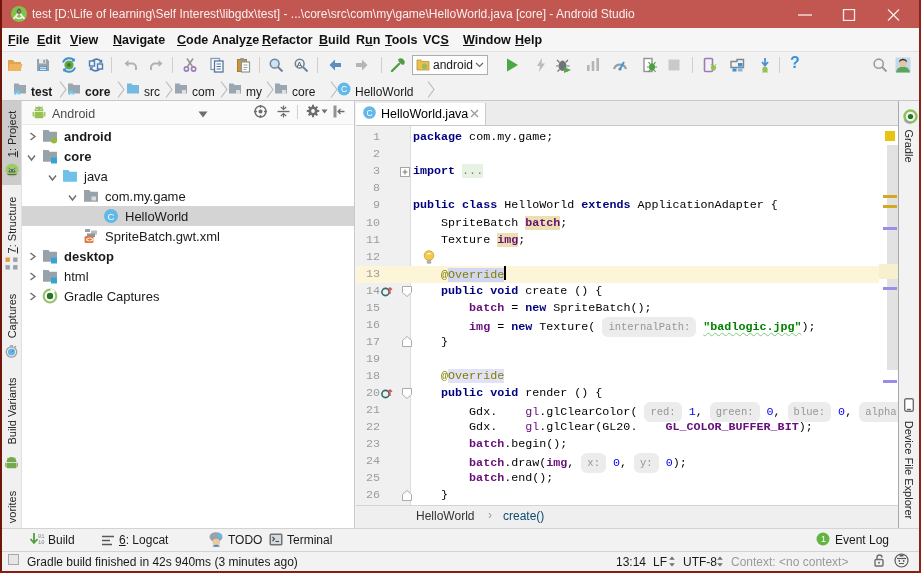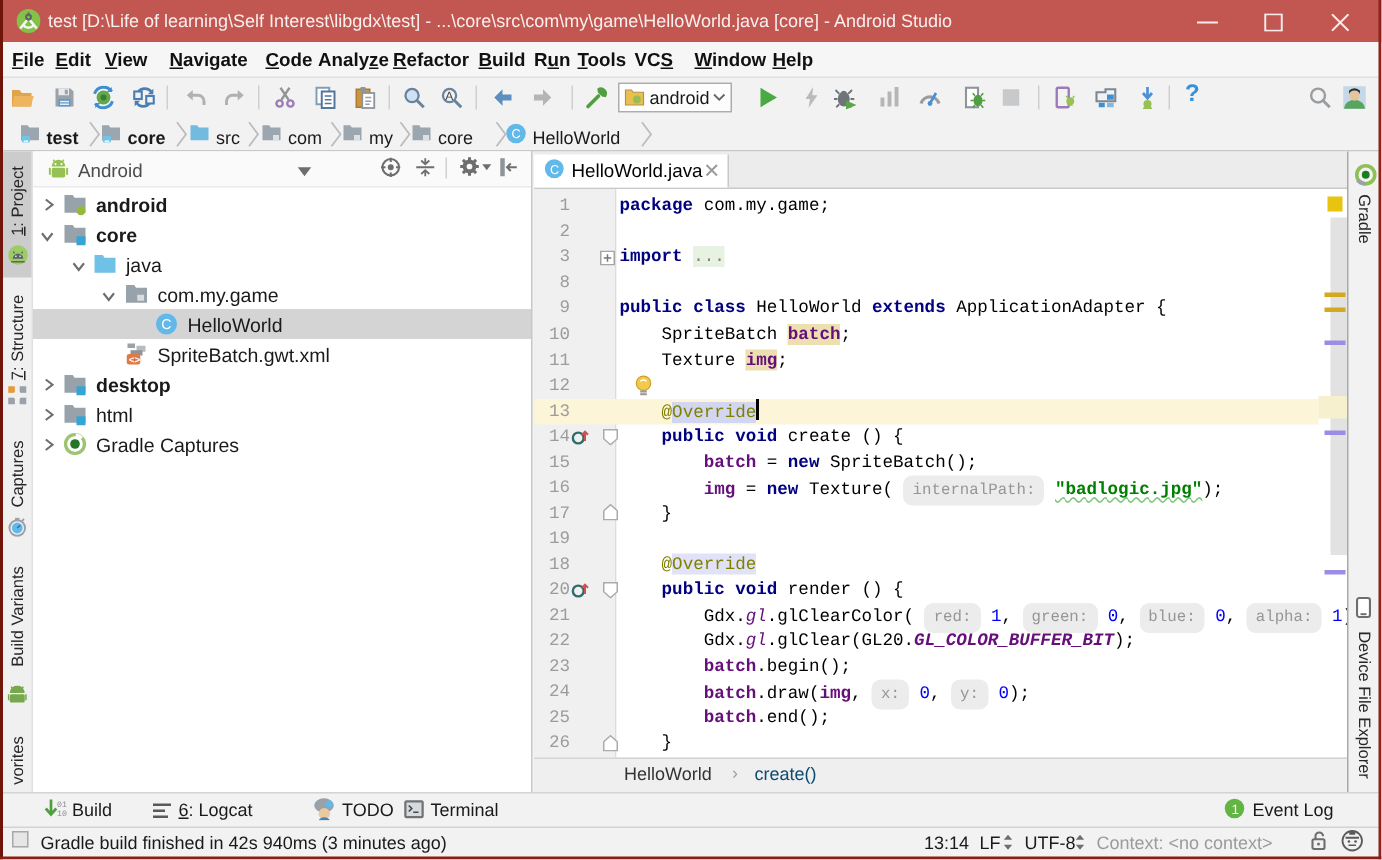--- a/index.html
+++ b/index.html
@@ -33,21 +33,21 @@
 .ttxt{position:absolute;top:2px;font-size:13px;color:#1a1a1a;white-space:nowrap;}
 
 #tabbar{left:356px;top:101px;width:543px;height:25px;background:#ececec;border-bottom:1px solid #c9c9c9;box-sizing:border-box;}
 #tab1{left:356px;top:103px;width:130px;height:22px;background:#ffffff;border-right:1px solid #c9c9c9;box-sizing:border-box;}
 #gutter{left:356px;top:126px;width:55px;height:379px;background:#f0f0f0;border-right:1px solid #dcdcdc;box-sizing:border-box;}
 #editorbg{left:411px;top:126px;width:488px;height:379px;background:#ffffff;}
 .lnum{position:absolute;left:356px;width:24px;text-align:right;font-family:"Liberation Mono",monospace;font-size:11.7px;color:#9c9c9c;line-height:17px;}
 .cl{position:absolute;left:413px;font-family:"Liberation Mono",monospace;font-size:11.7px;line-height:17px;color:#000;white-space:pre;}
 .kw{color:#000080;font-weight:bold;}
 .fldb{color:#660e7a;font-weight:bold;}
-.fldi{color:#660e7a;font-style:italic;}
+.fldi{color:#660e7a;margin-left:28px;}
 .str{color:#008000;font-weight:bold;}
 .num{color:#0000ff;}
 .hlid{background:#ecdfb0;color:#660e7a;font-weight:bold;}
 .hint{display:inline-block;background:#ececec;color:#969696;font-family:Liberation Mono, monospace;font-size:10.5px;border-radius:6px;padding:4px 6px;line-height:12px;vertical-align:0px;}
 #sq{text-decoration:underline wavy #7ec87e 1px;text-underline-offset:2px;}
 #caretline{left:356px;top:266px;width:523px;height:17px;background:#fcf5d8;}
 #crumbs{left:356px;top:505px;width:543px;height:23px;background:#efefef;border-top:1px solid #d4d4d4;box-sizing:border-box;}
 #rstrip{left:898px;top:101px;width:21px;height:427px;background:#f2f2f2;border-left:1px solid #a9a9a9;box-sizing:border-box;}
 
 #btoolbar{left:2px;top:528px;width:917px;height:23px;background:#f2f2f2;border-top:1px solid #d3d3d3;box-sizing:border-box;}

